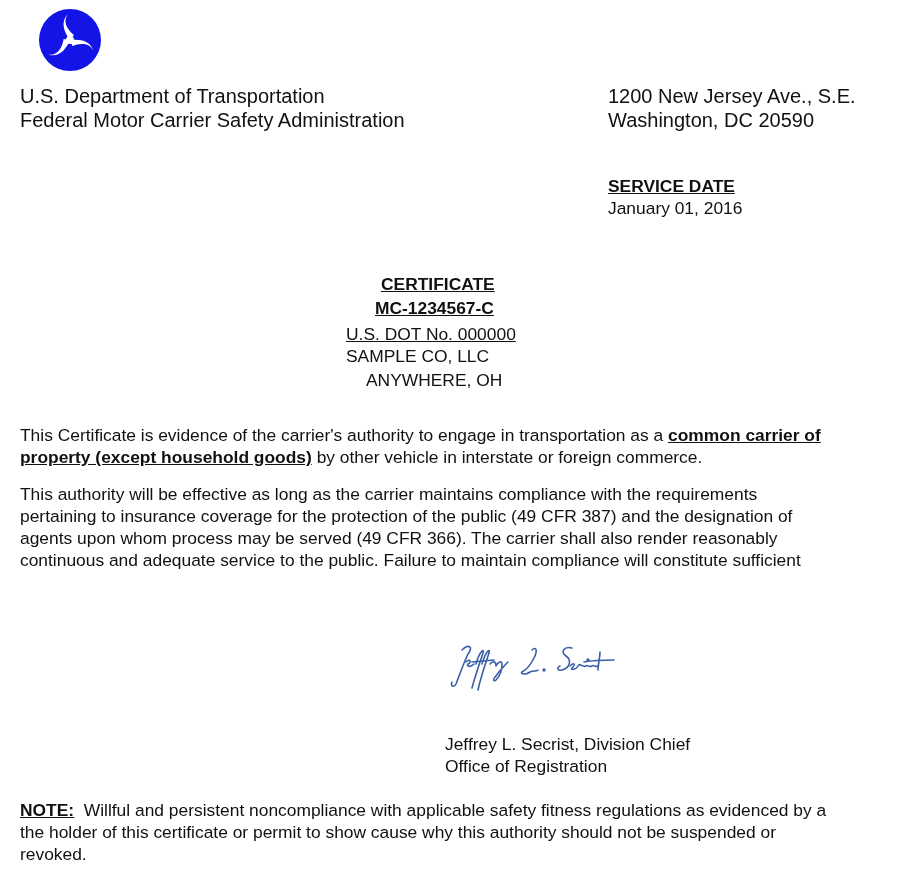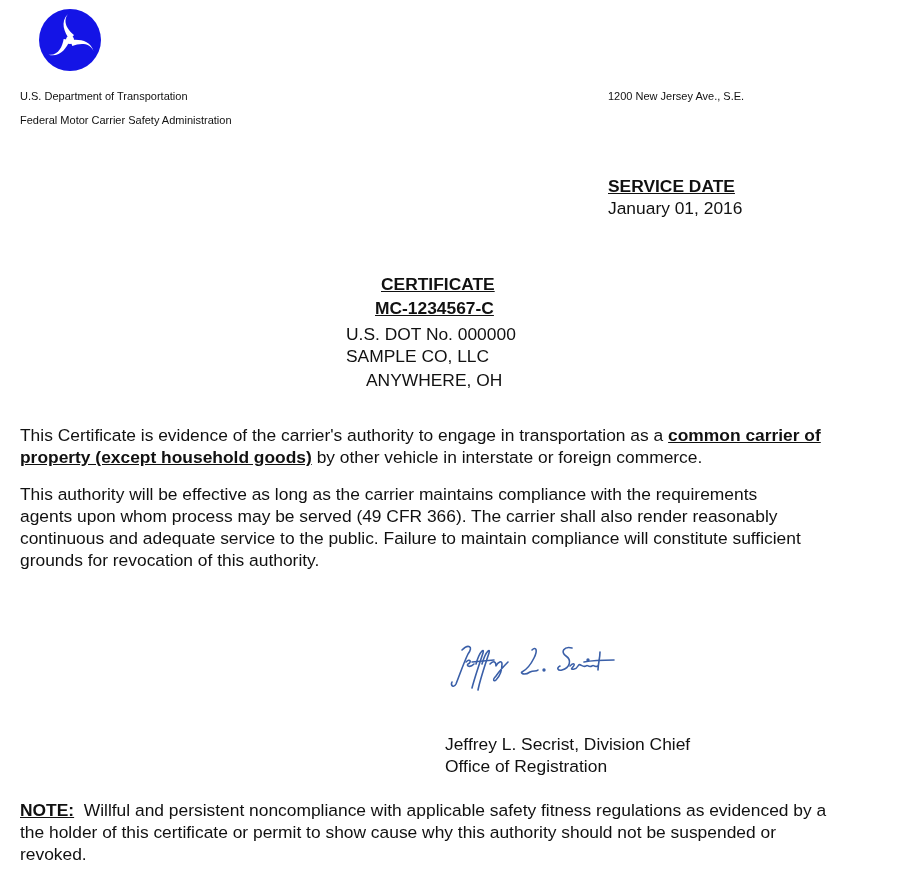--- a/index.html
+++ b/index.html
@@ -1,19 +1,19 @@
 <!DOCTYPE html>
 <html><head>
 <meta charset="utf-8">
 <style>
   html, body { margin:0; padding:0; background:#ffffff; }
   body { width:900px; height:890px; position:relative; overflow:hidden;
          font-family:"Liberation Sans", sans-serif; color:#111111; }
   .abs { position:absolute; white-space:nowrap; }
-  .hdr { font-size:11px; line-height:24px; }
+  .hdr { font-size:20px; line-height:24px; }
   .body { font-size:17.4px; line-height:22px; }
   .b { font-weight:bold;text-decoration:underline; }
   #logo { position:absolute; left:38px; top:8px; width:64px; height:64px; }
   #sig { position:absolute; left:446px; top:640px; width:170px; height:56px; }
   .line { display:block; white-space:nowrap; }
 </style>
 </head>
 <body>
 
 <svg id="logo" viewBox="0 0 64 64">
@@ -26,43 +26,44 @@
   </g>
 </svg>
 
 <div class="abs hdr" style="left:20px; top:84px;">
   <span class="line">U.S. Department of Transportation</span>
   <span class="line">Federal Motor Carrier Safety Administration</span>
 </div>
 
 <div class="abs hdr" style="left:608px; top:84px;">
   <span class="line">1200 New Jersey Ave., S.E.</span>
+  <span class="line">Washington, DC 20590</span>
 </div>
 
 <div class="abs body" style="left:608px; top:175px;">
   <span class="line b">SERVICE DATE</span>
   <span class="line">January 01, 2016</span>
 </div>
 
 <div class="abs body b" style="left:381px; top:273px;">CERTIFICATE</div>
 <div class="abs body b" style="left:375px; top:297px;">MC-1234567-C</div>
-<div class="abs body" style="left:346px; top:323px;">U.S. DOT No. 000000</div>
+<div class="abs body" style="left:346px; top:323px;text-decoration:underline;">U.S. DOT No. 000000</div>
 <div class="abs body" style="left:346px; top:345px;">SAMPLE CO, LLC</div>
 <div class="abs body" style="left:366px; top:369px;">ANYWHERE, OH</div>
 
 <div class="abs body" style="left:20px; top:424px;">
   <span class="line"><span>This Certificate is evidence of the carrier's authority to engage in transportation as a </span><span class="b">common carrier of</span></span>
   <span class="line"><span class="b">property (except household goods)</span><span> by other vehicle in interstate or foreign commerce.</span></span>
 </div>
 
 <div class="abs body" style="left:20px; top:483px;">
   <span class="line">This authority will be effective as long as the carrier maintains compliance with the requirements</span>
+  <span class="line">pertaining to insurance coverage for the protection of the public (49 CFR 387) and the designation of</span>
   <span class="line">agents upon whom process may be served (49 CFR 366). The carrier shall also render reasonably</span>
   <span class="line">continuous and adequate service to the public. Failure to maintain compliance will constitute sufficient</span>
-  <span class="line">grounds for revocation of this authority.</span>
 </div>
 
 <svg id="sig" viewBox="0 0 170 56" fill="none" stroke="#3a5fa8" stroke-width="1.6" stroke-linecap="round" stroke-linejoin="round">
 
   <path d="M16 10 C 22 4, 28 6, 22 14 C 18 22, 14 34, 10 44 C 8 48, 4 46, 6 42"></path>
 
   <path d="M20 22 C 24 18, 26 22, 22 24 C 20 26, 24 28, 28 24"></path>
   <path d="M30 24 C 34 10, 40 6, 36 16 C 32 28, 28 40, 26 48"></path>
   <path d="M36 24 C 40 10, 46 6, 42 16 C 38 28, 34 40, 32 50"></path>
   <path d="M26 22 L 48 20"></path>

